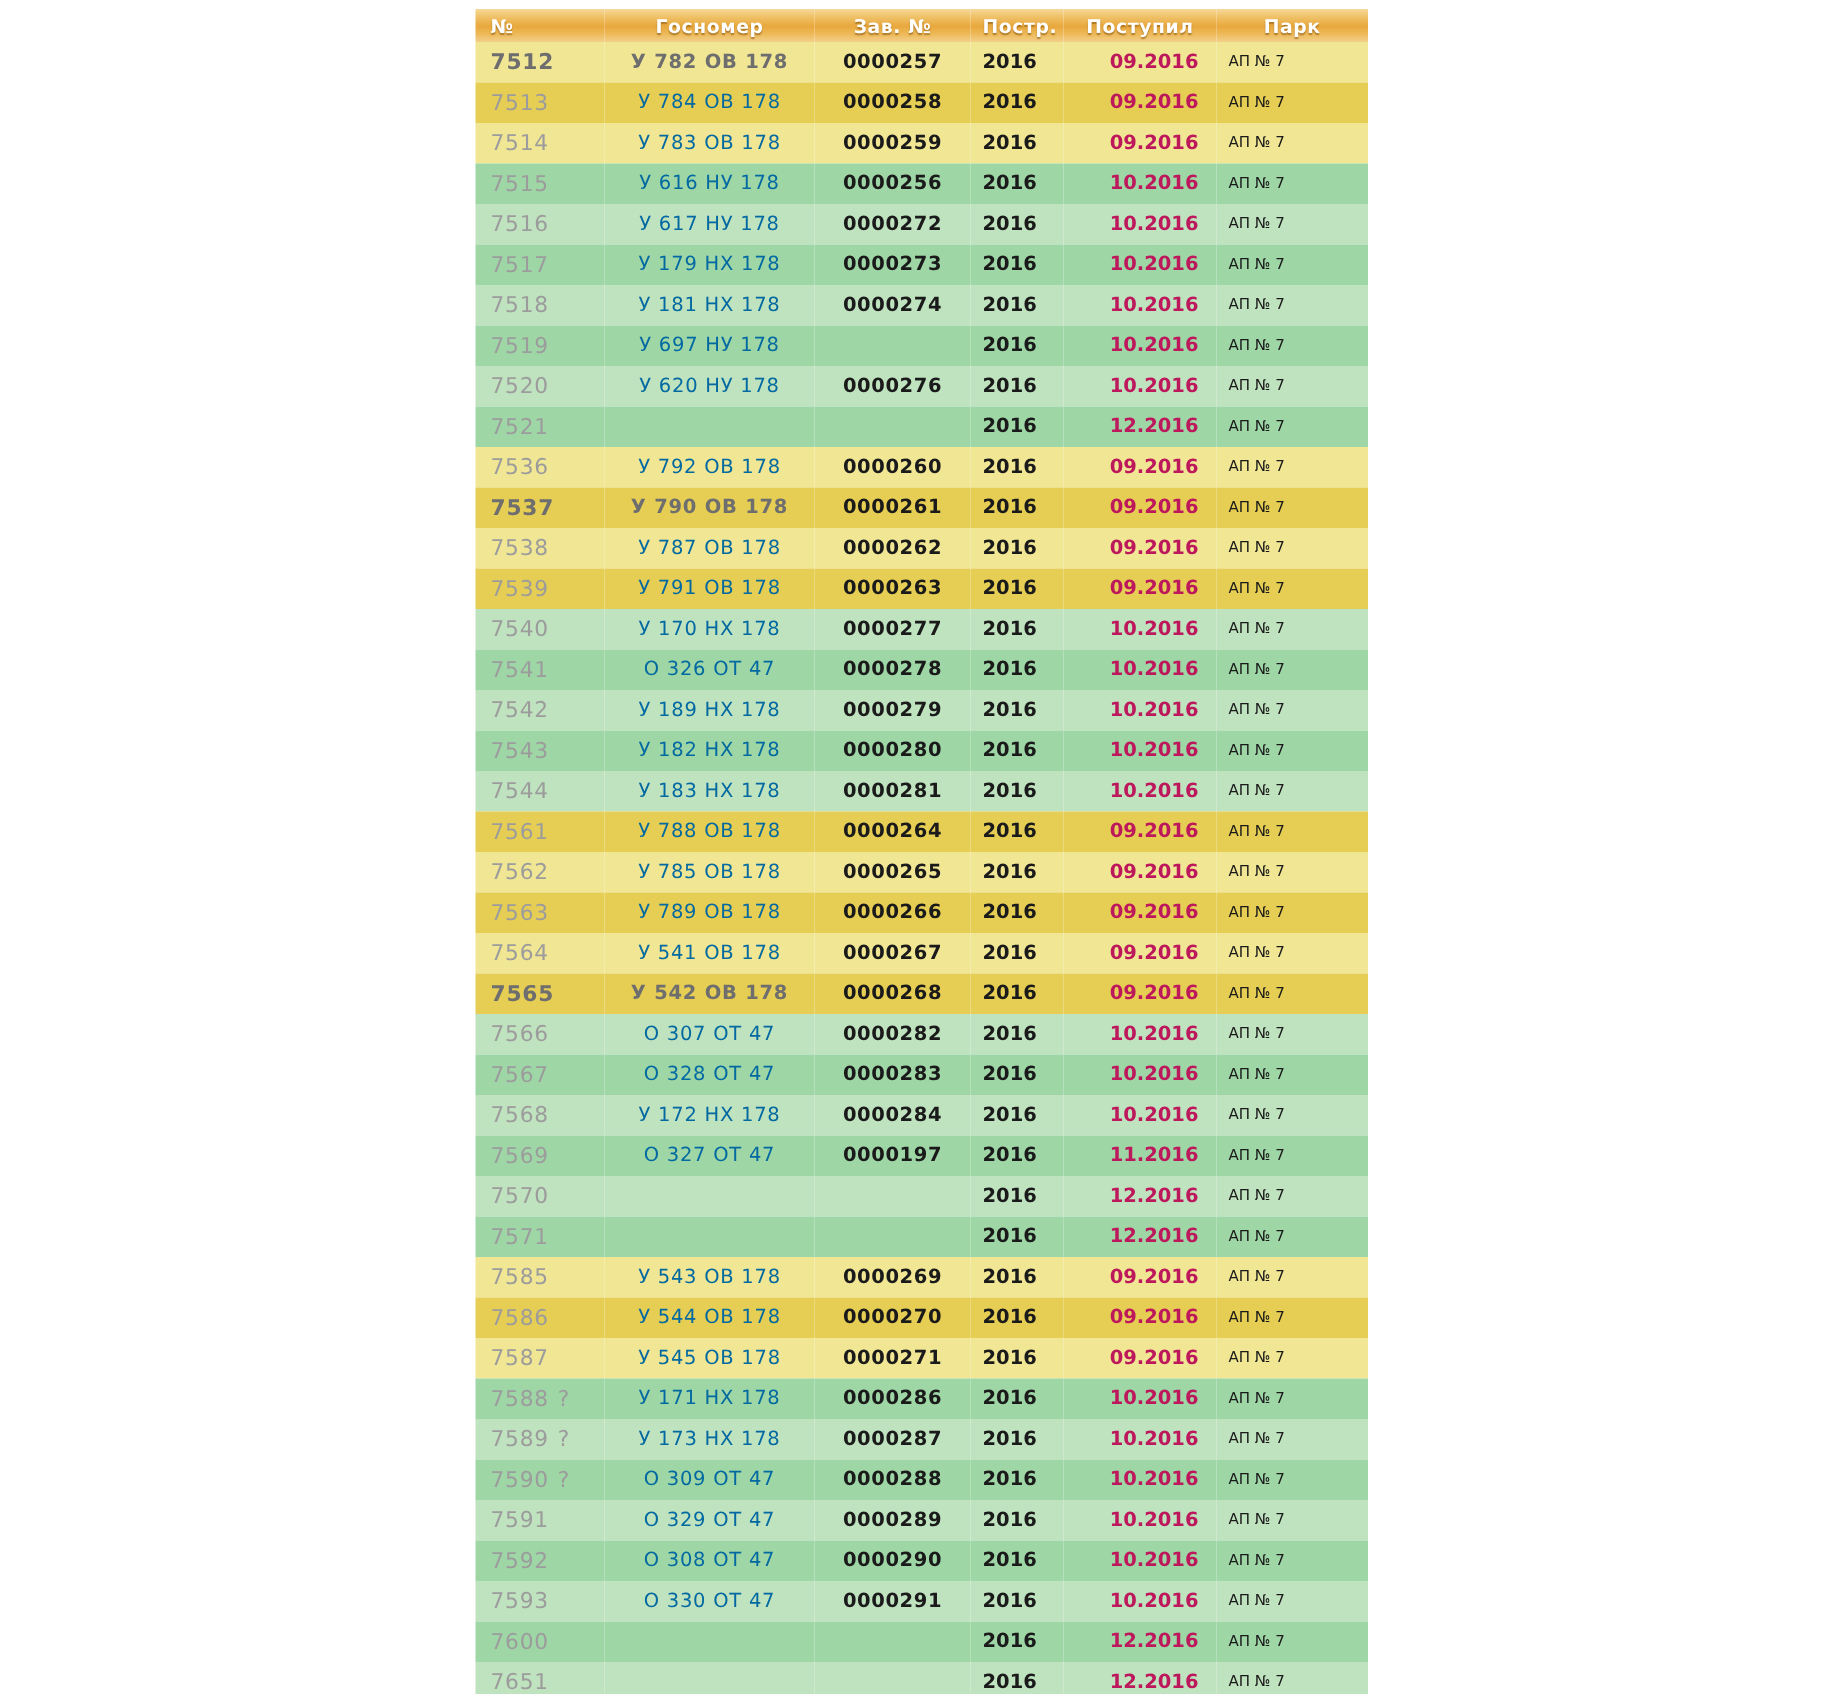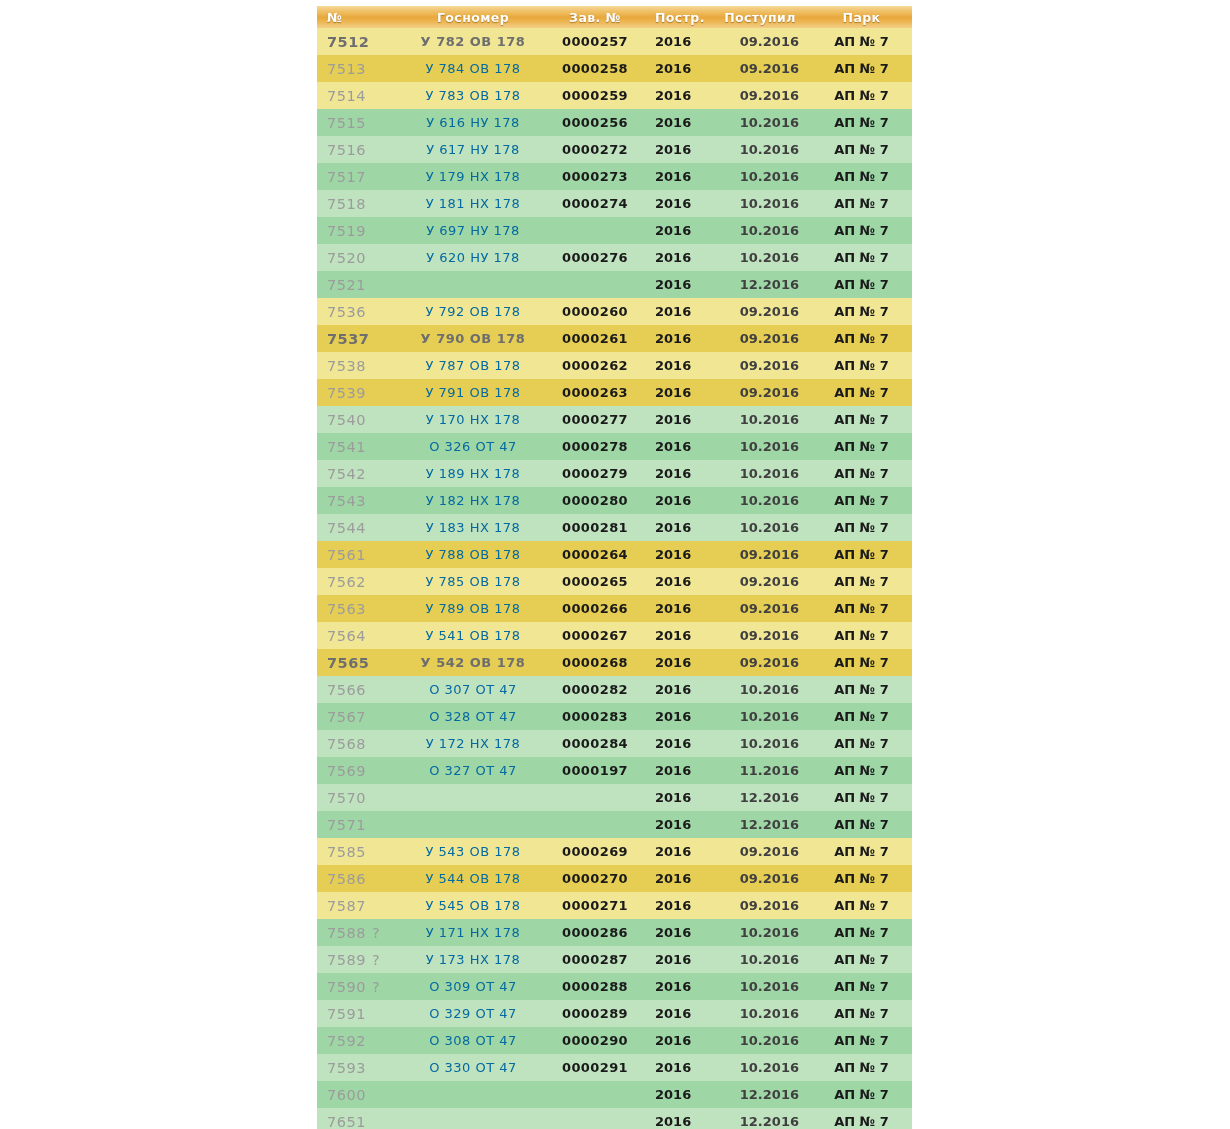--- a/index.html
+++ b/index.html
@@ -75,29 +75,29 @@
   }
   td.c-built {
     text-align: left;
     color: #1a1a1a;
     font-weight: bold;
     font-size: 13px;
   }
   td.c-recv {
     text-align: right;
     padding-right: 12px;
-    color: #404040;
+    color: #be185d;
     font-weight: bold;
     font-size: 13px;
   }
   td.c-park {
-    text-align: center;
+    text-align: left;
     color: #1a1a1a;
-    font-weight: bold;
-    font-size: 13px;
+    font-weight: normal;
+    font-size: 10px;
   }
 
   
   tr.bg-y1 td { background: #f0e694; }
   tr.bg-y2 td { background: #e6ce54; }
   tr.bg-g1 td { background: #9ed6a6; }
   tr.bg-g2 td { background: #bfe2bf; }
 
   
   tr.emph td.c-num   { color: #6e6e6e; font-weight: bold; }

